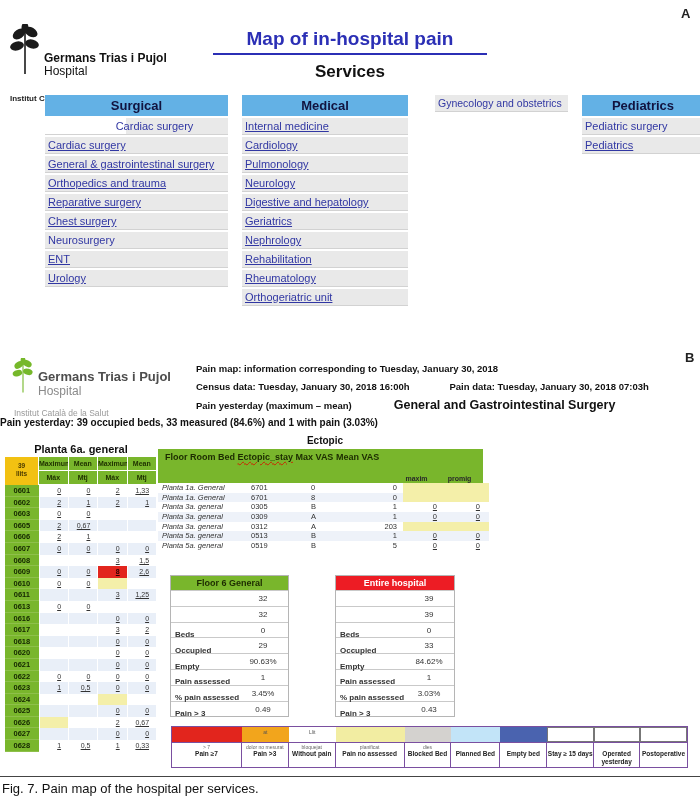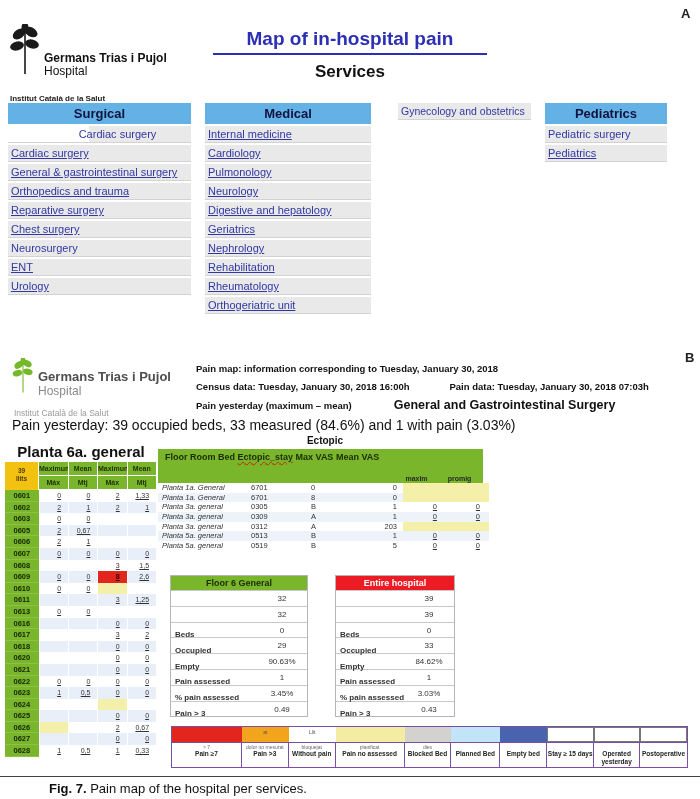--- a/index.html
+++ b/index.html
@@ -14,44 +14,44 @@
   .logo-row { display:flex; align-items:flex-end; }
   .logo-icon { flex:0 0 auto; }
   .logo-a .l1 { font-size:12px; font-weight:bold; color:#111; line-height:13px; }
   .logo-a .l2 { font-size:12px; color:#111; line-height:13px; }
   .logo-a .l3 { font-size:8px; font-weight:bold; color:#222; margin-top:14px; }
 
   .title-a { position:absolute; left:0; top:28px; width:700px; text-align:center; }
   .title-a span { display:inline-block; font-size:19px; font-weight:bold; color:#2b2fb5; border-bottom:2px solid #2b2fb5; padding:0 34px 3px 34px; }
   .subtitle-a { position:absolute; left:0; top:62px; width:700px; text-align:center; font-size:17px; font-weight:bold; color:#111; }
 
-  .svc-col { position:absolute; top:103px; }
+  .svc-col { position:absolute; top:95px;margin-left:37px; }
   .svc-header { height:21px; line-height:21px; background:#63b1e5; color:#11133f; text-align:center; font-weight:bold; font-size:13px; margin-bottom:2px; }
   .svc-item { height:17px; line-height:16px; background:#e9e9e9; color:#3137a3; font-size:11px; padding-left:3px; margin-bottom:2px; border-bottom:1px solid #d2d2d2; white-space:nowrap; overflow:hidden; }
   .svc-item.u { text-decoration:underline; }
   .svc-item.split { background:linear-gradient(90deg,#ffffff 0 44%,#e9e9e9 44% 100%); text-align:center; padding-left:36px; text-decoration:none; }
   .svc-col.small .svc-item { font-size:10.5px; }
 
   
   .logo-b { position:absolute; left:12px; top:358px; width:185px; }
   .logo-b .l1 { font-size:13px; font-weight:bold; color:#4d4d4d; line-height:14px; }
   .logo-b .l2 { font-size:12px; color:#8a8a8a; line-height:14px; }
   .logo-b .l3 { font-size:8.5px; color:#9a9a9a; margin-top:10px; padding-left:2px; }
 
   .info-b { position:absolute; left:196px; top:360px; width:500px; color:#111; }
   .info-b .line { font-size:9.5px; font-weight:bold; line-height:18px; white-space:nowrap; }
   .info-b .row2 { display:flex; gap:40px; }
   .info-b .row3 { display:flex; gap:42px; align-items:baseline; }
   .info-b .svcname { font-size:12.5px; font-weight:bold; }
-  .summary-line { position:absolute; left:12px; top:417px; font-size:14px; font-weight:normal; color:#111; }
+  .summary-line { position:absolute; left:0; top:417px; font-size:10px; font-weight:bold; color:#111; }
   .ectopic-title { position:absolute; left:160px; top:435px; width:330px; text-align:center; font-size:10px; font-weight:bold; color:#111; }
 
   
   .ward { position:absolute; left:5px; top:443px; width:152px; }
-  .ward-title { text-align:center; font-size:15px; font-weight:bold; color:#111; margin-bottom:2px; white-space:nowrap; }
+  .ward-title { text-align:center; font-size:11px; font-weight:bold; color:#111; margin-bottom:2px; white-space:nowrap; }
   .ward-head { display:flex; }
   .ward-corner { width:34px; background:#f2c112; color:#4d3c00; font-size:6.5px; font-weight:bold; text-align:center; padding-top:5px; line-height:8px; margin-right:1px; }
   .ward-head-cols { flex:1; }
   .ward-hrow { display:flex; height:13px; margin-bottom:1px; }
   .ward-hcell { width:28.5px; margin-right:1px; background:#79b62c; color:#203300; font-size:7px; font-weight:bold; text-align:center; line-height:13px; overflow:hidden; white-space:nowrap; }
   .ward-rows {}
   .ward-row { display:flex; height:11.6px; }
   .ward-room { width:34px; background:#79b62c; color:#142600; font-size:7.5px; font-weight:bold; text-align:center; line-height:11.6px; margin-right:1px; border-bottom:1px solid #8ec04a; }
   .ward-cell { width:28.5px; margin-right:1px; font-size:7px; color:#333; text-align:right; padding-right:7px; line-height:11.6px; text-decoration:underline; overflow:hidden; }
   .ward-row.alt .ward-cell { background:#e9eff8; }
@@ -91,21 +91,21 @@
   .lg-sw .ghost { position:absolute; left:0; right:0; top:2px; text-align:center; font-size:5px; color:#555; overflow:hidden; white-space:nowrap; }
   .lg-labels { display:flex; border-top:1px solid #7a4fa0; }
   .lg-cell { border-right:1px solid #7a4fa0; height:24px; background:#fff; text-align:center; overflow:hidden; padding-top:1px; }
   .lg-cell:last-child { border-right:none; }
   .lg-note { font-size:5px; color:#666; line-height:6px; white-space:nowrap; overflow:hidden; }
   .lg-lab { font-size:6.5px; font-weight:bold; color:#222; line-height:8px; }
 
   
   .caption-rule { position:absolute; left:0; top:776px; width:700px; border-top:1.5px solid #444; }
   .caption { position:absolute; left:2px; top:781px; font-size:13px; color:#111; }
-  .caption b { font-weight:bold;margin-left:47px; }
+  .caption b { font-weight:normal; }
 </style>
 </head>
 <body>
 
 <div class="page">
 
   <div class="panel-marker" style="left:681px; top:6px;">A</div>
   <div class="panel-marker" style="left:685px; top:350px;">B</div>
 
   <div class="logo-a">
@@ -459,21 +459,21 @@
           <span class="c-room">0519</span>
           <span class="c-bed">B</span>
           <span class="c-stay">5</span>
           <span class="c-max">0</span>
           <span class="c-mean">0</span>
         </div>
       </div>
   </div>
 
   <div id="summary-tables">
-      <div class="sum" style="left: 170px; width: 138px;">
+      <div class="sum" style="left: 170px; width: 119px;">
         <div class="sum-head green">Floor 6 General</div>
         <div class="sum-row">
           <span class="lab">Beds</span>
           <span class="val">32</span>
         </div>
         <div class="sum-row">
           <span class="lab">Occupied</span>
           <span class="val">32</span>
         </div>
         <div class="sum-row">

